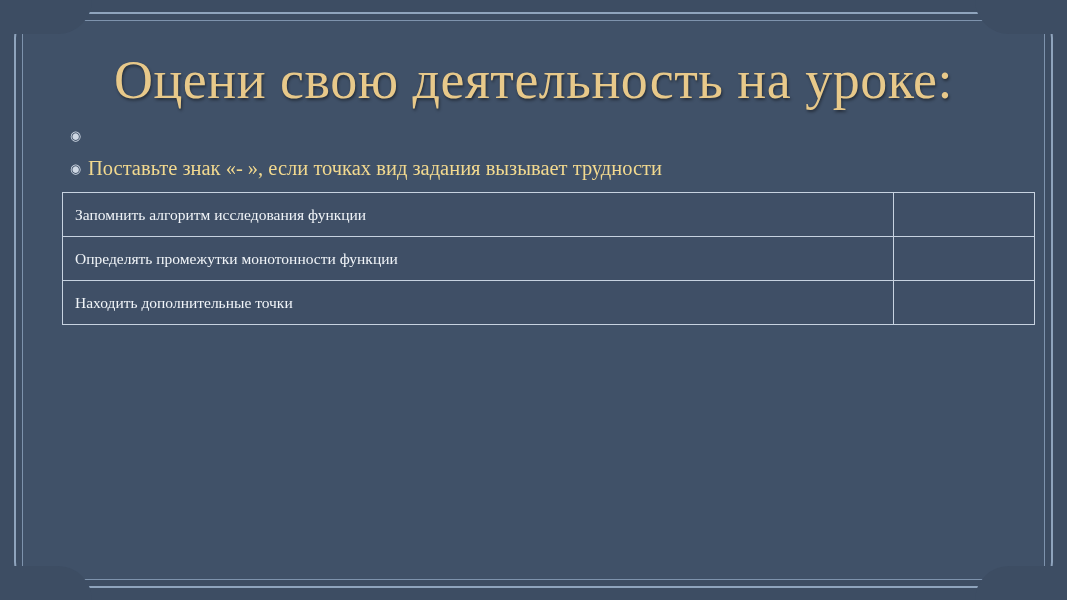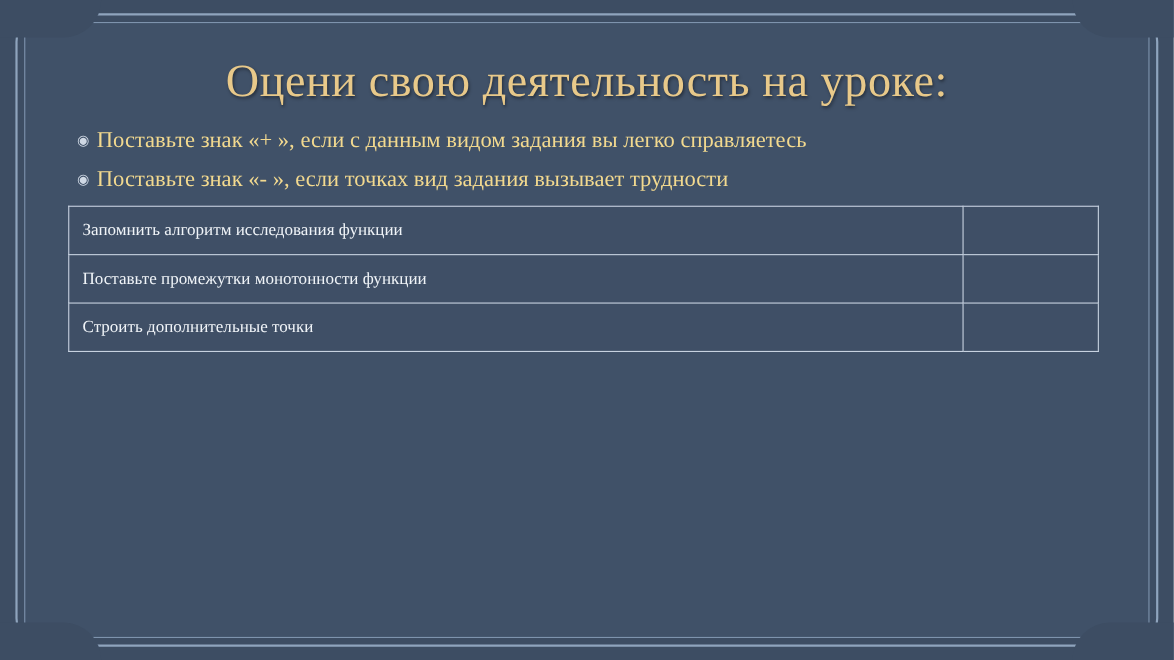--- a/index.html
+++ b/index.html
@@ -60,21 +60,21 @@
     position: absolute;
     left: 40px;
     top: 34px;
     right: 40px;
     bottom: 34px;
   }
 
   .title {
     text-align: center;
     color: #e8c98a;
-    font-size: 42px;
+    font-size: 54px;
     line-height: 1.05;
     font-weight: normal;
     letter-spacing: 0.5px;
     text-shadow: 1px 2px 3px rgba(0,0,0,0.45);
     margin: 18px 0 6px 0;
     font-family: "Liberation Serif", serif;
   }
 
   .bullets {
     margin: 22px 0 0 30px;
@@ -108,21 +108,21 @@
     border-collapse: collapse;
     width: 890px;
     table-layout: fixed;
     background: #3f4f66;
   }
   table.assess td {
     border: 1px solid #c7d2e0;
     color: #f0f4f8;
     font-size: 15.5px;
     font-family: "Liberation Serif", serif;
-    padding: 8px 10px 8px 12px;
+    padding: 8px 28px 8px 12px;
     vertical-align: middle;
     height: 27px;
   }
   td.task { width: 790px; }
   td.mark { width: 100px; }
 
   .row-tall td { height: 40px; }
 </style>
 </head>
 <body>
@@ -135,41 +135,40 @@
   <div class="corner bl"></div>
   <div class="corner br"></div>
 
   <div class="content">
 
     <div class="title">Оцени свою деятельность на уроке:</div>
 
     <ul class="bullets">
       <li>
         <span class="bullet-mark">◉</span>
-        <span class="bullet-text">Поставьте знак «+ », если с данным видом  задания вы легко справляетесь</span>
       </li>
       <li>
         <span class="bullet-mark">◉</span>
         <span class="bullet-text">Поставьте знак «- », если точках вид задания  вызывает трудности</span>
       </li>
     </ul>
 
     <div class="table-wrap">
       <table class="assess">
         <tbody>
           <tr>
             <td class="task">Запомнить алгоритм исследования функции</td>
             <td class="mark"></td>
           </tr>
           <tr>
-            <td class="task">Поставьте промежутки монотонности функции</td>
+            <td class="task">Определять промежутки монотонности функции</td>
             <td class="mark"></td>
           </tr>
           <tr>
-            <td class="task">Строить дополнительные точки</td>
+            <td class="task">Находить дополнительные точки</td>
             <td class="mark"></td>
           </tr>
         </tbody>
       </table>
     </div>
 
   </div>
 </div>
 
 </body></html>

